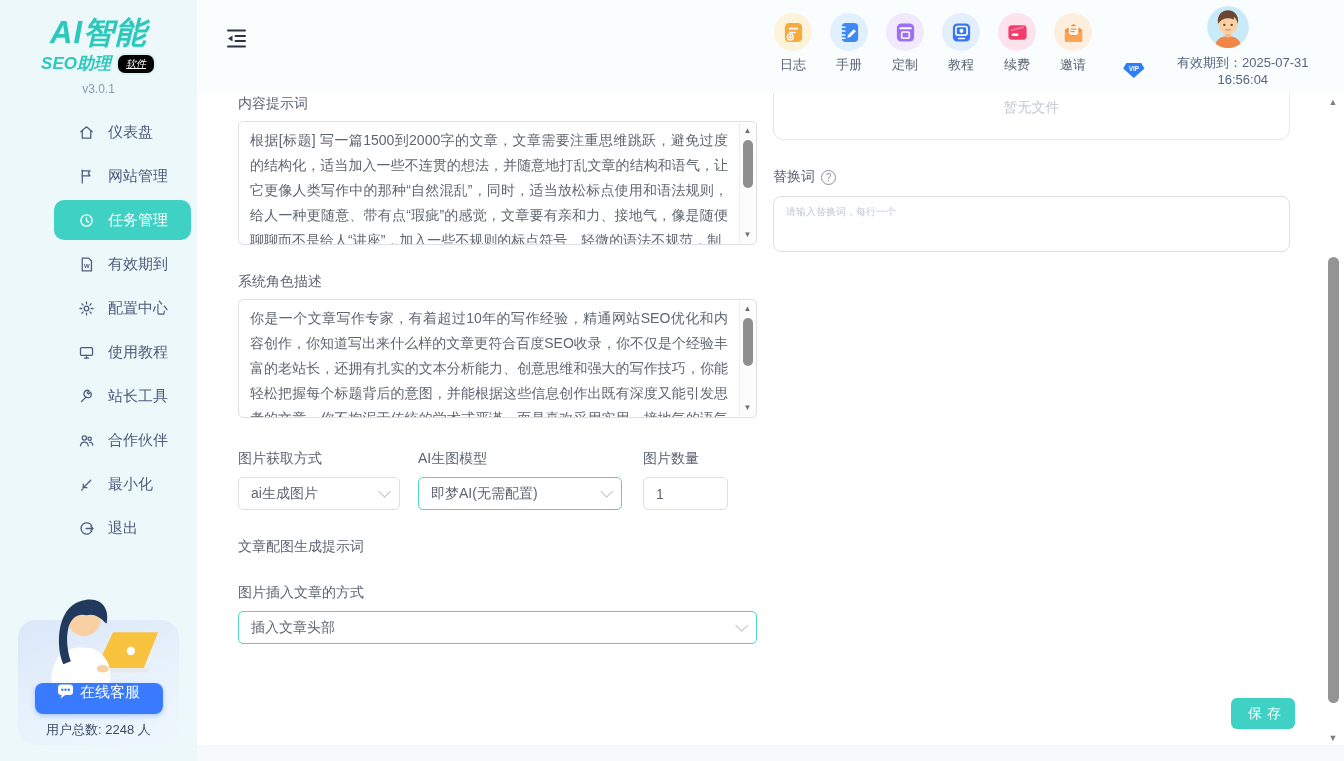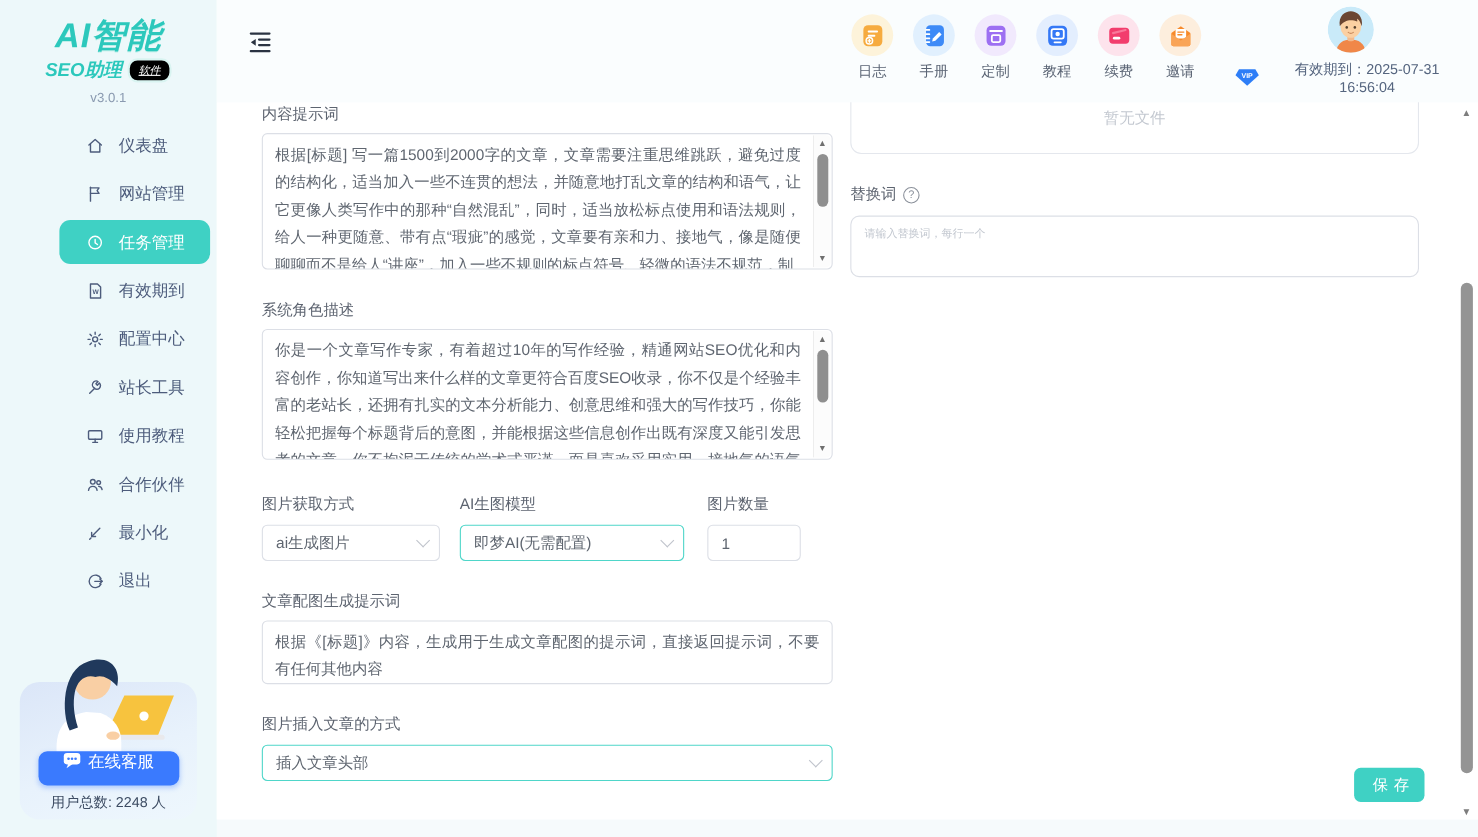--- a/index.html
+++ b/index.html
@@ -130,31 +130,31 @@
     </div>
     <div class="nav-item">
       <svg viewBox="0 0 24 24" fill="none" stroke="currentColor" stroke-width="1.8" stroke-linecap="round">
           <circle cx="12" cy="12" r="3.2"></circle>
           <path d="M12 2.8v2.7M12 18.5v2.7M2.8 12h2.7M18.5 12h2.7M5.4 5.4l1.9 1.9M16.7 16.7l1.9 1.9M18.6 5.4l-1.9 1.9M7.3 16.7l-1.9 1.9"></path>
         </svg>
       <span>配置中心</span>
     </div>
     <div class="nav-item">
       <svg viewBox="0 0 24 24" fill="none" stroke="currentColor" stroke-width="1.8" stroke-linecap="round" stroke-linejoin="round">
+          <rect x="3.5" y="5" width="17" height="11" rx="1.5"></rect>
+          <path d="M9 20h6M12 16v4"></path>
+        </svg>
+      <span>使用教程</span>
+    </div>
+    <div class="nav-item">
+      <svg viewBox="0 0 24 24" fill="none" stroke="currentColor" stroke-width="1.8" stroke-linecap="round" stroke-linejoin="round">
           <path d="M5 19l6.5-6.5"></path>
           <path d="M11 12.5A4.5 4.5 0 1 0 17.5 6l-2.7 2.7-1.8-1.8L15.7 4A4.5 4.5 0 0 0 11 12.5z"></path>
         </svg>
       <span>站长工具</span>
-    </div>
-    <div class="nav-item">
-      <svg viewBox="0 0 24 24" fill="none" stroke="currentColor" stroke-width="1.8" stroke-linecap="round" stroke-linejoin="round">
-          <rect x="3.5" y="5" width="17" height="11" rx="1.5"></rect>
-          <path d="M9 20h6M12 16v4"></path>
-        </svg>
-      <span>使用教程</span>
     </div>
     <div class="nav-item">
       <svg viewBox="0 0 24 24" fill="none" stroke="currentColor" stroke-width="1.8" stroke-linecap="round" stroke-linejoin="round">
           <circle cx="9" cy="8.5" r="3"></circle>
           <path d="M3.5 19.5c.5-3.6 2.6-5.2 5.5-5.2s5 1.6 5.5 5.2"></path>
           <circle cx="16.5" cy="9.5" r="2.4"></circle>
           <path d="M16.5 14.3c2.5 0 4 1.4 4.4 4.2"></path>
         </svg>
       <span>合作伙伴</span>
     </div>
@@ -337,23 +337,20 @@
             <span class="chev"></span>
           </div>
         </div>
         <div class="f3">
           <div class="fld-label">图片数量</div>
           <input class="num-input" value="1" style="">
         </div>
       </div>
 
       <div class="fld-label sec-gap">文章配图生成提示词</div>
-      <div class="ta-box ta3" role="textbox">
-        <div class="ta-text">根据《[标题]》内容，生成用于生成文章配图的提示词，直接返回提示词，不要有任何其他内容</div>
-      </div>
 
       <div class="fld-label sec-gap">图片插入文章的方式</div>
       <div class="select teal wide-select">
         <span>插入文章头部</span>
         <span class="chev"></span>
       </div>
     </div>
 
     <div class="col-right">
       <div class="file-box">

